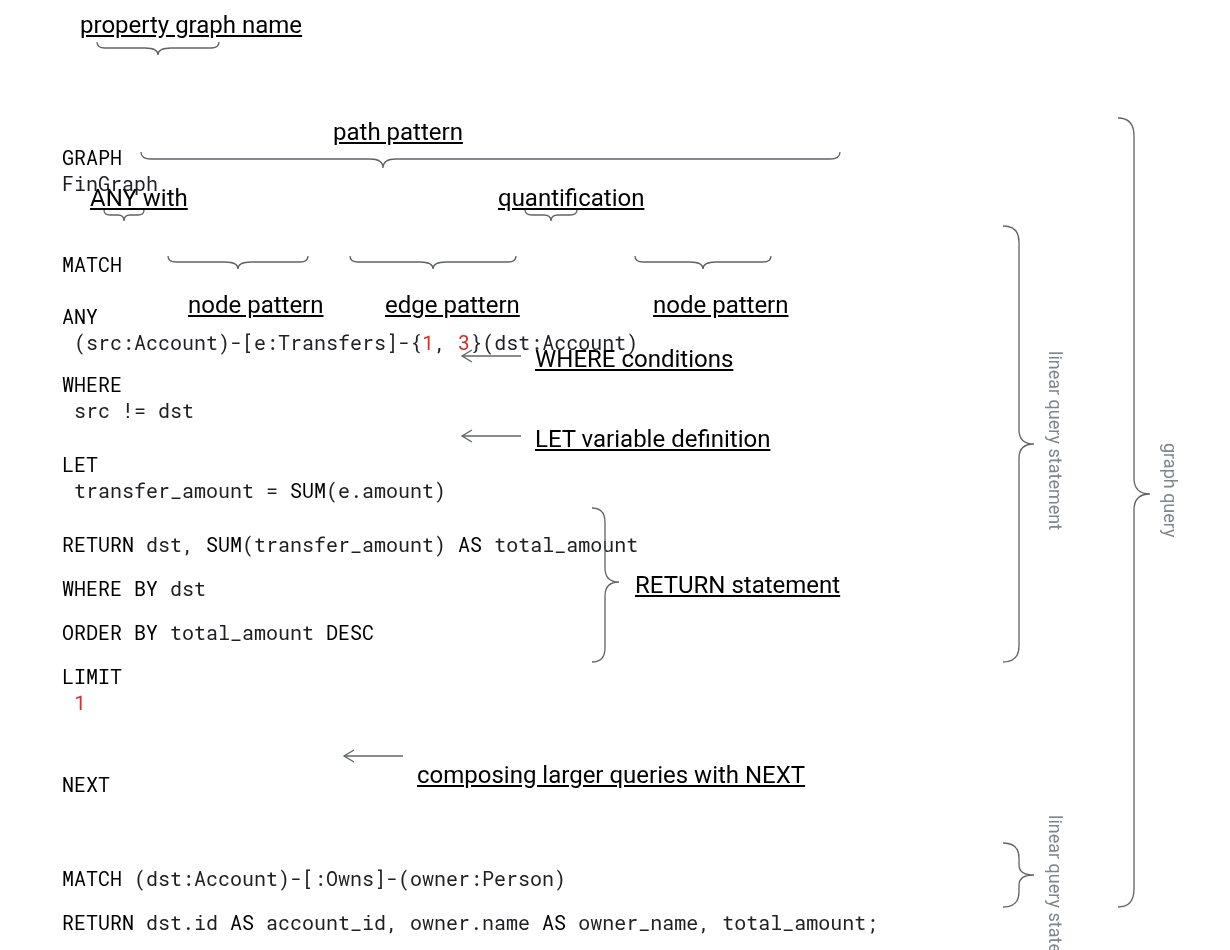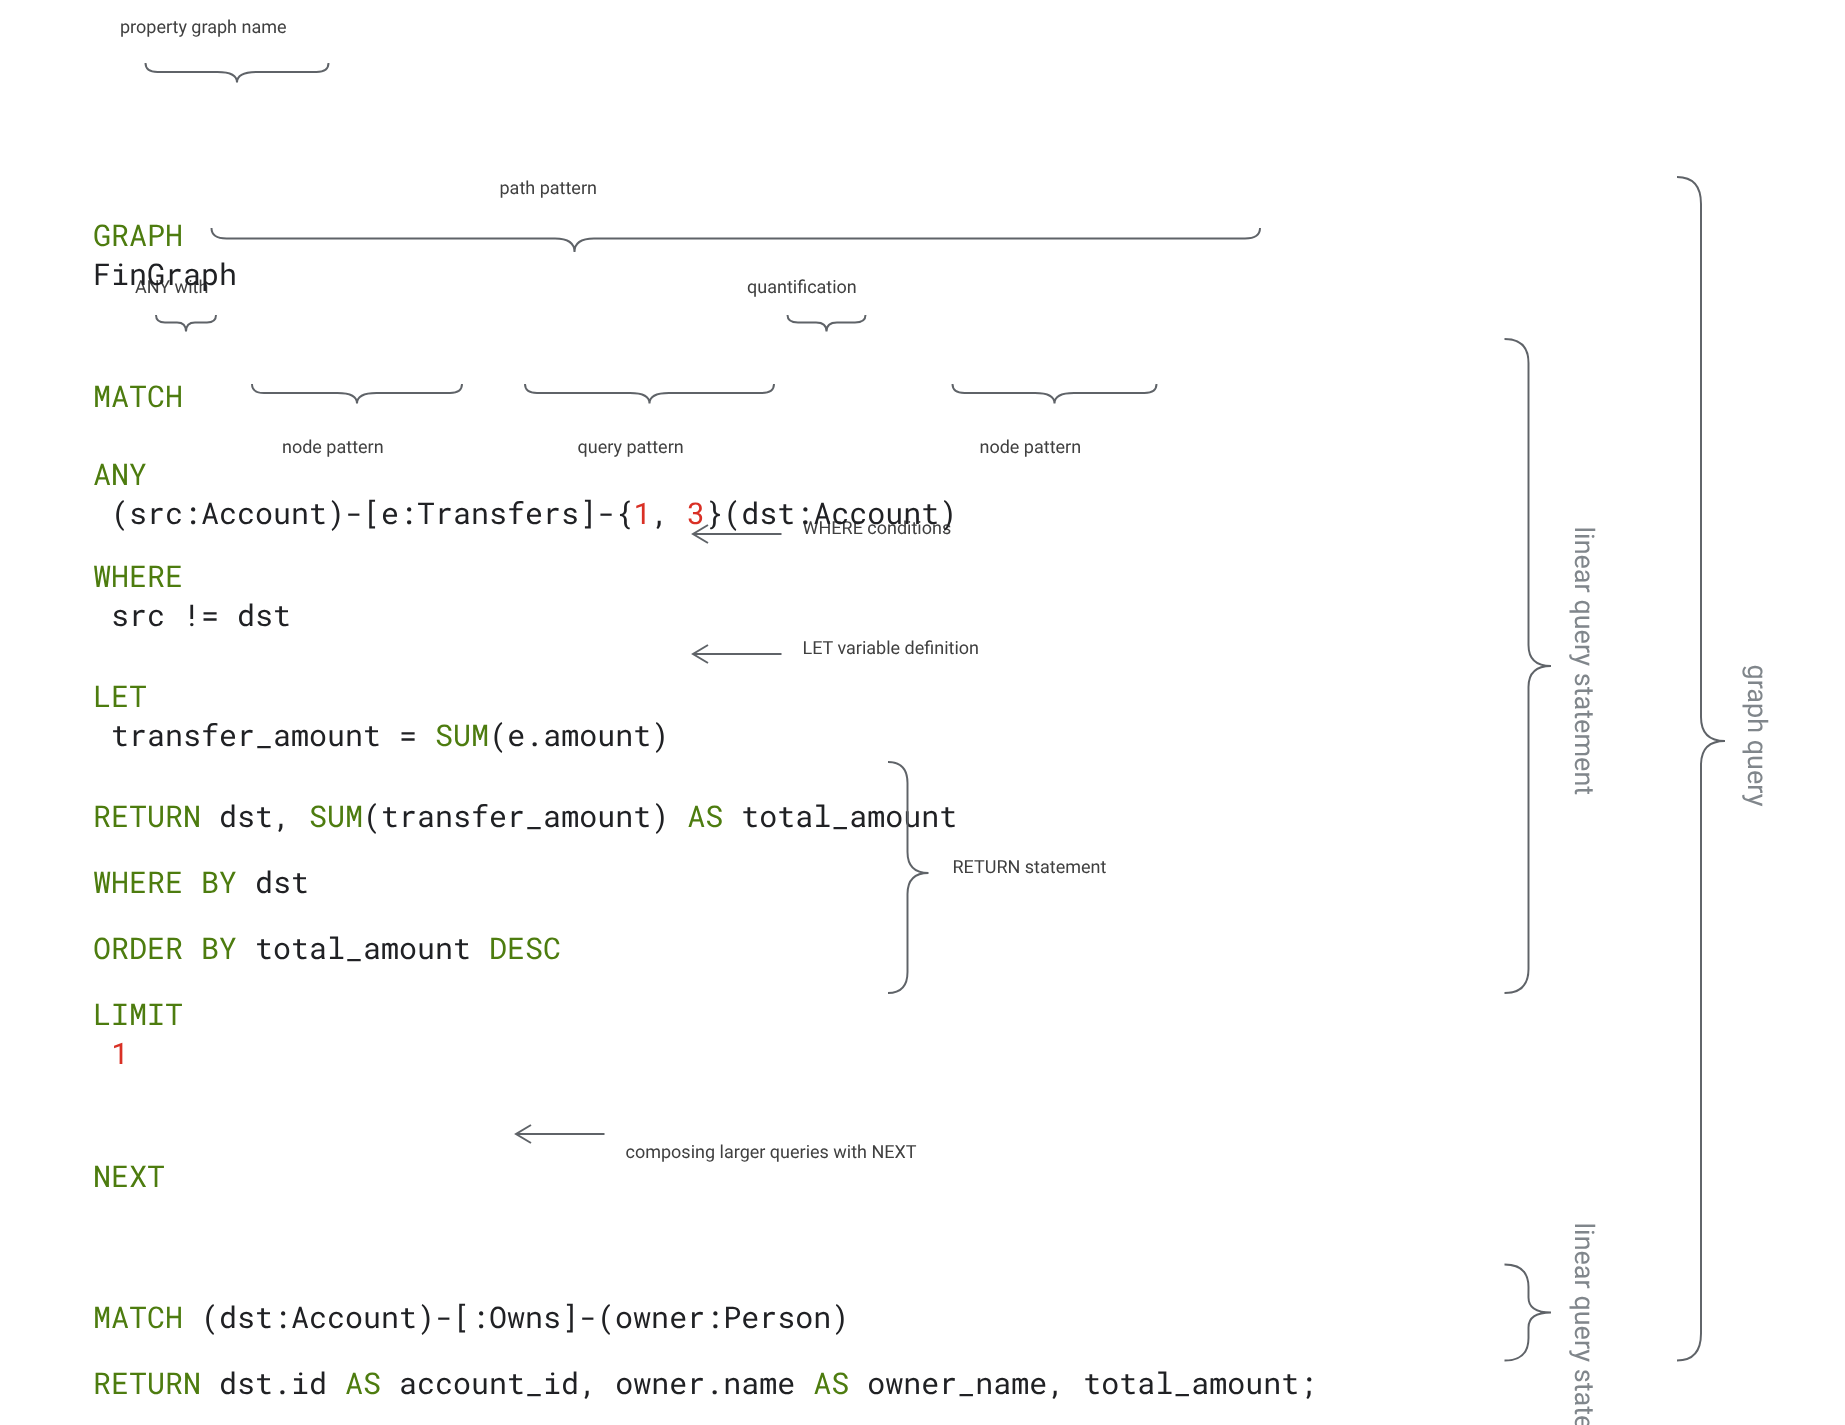--- a/index.html
+++ b/index.html
@@ -7,28 +7,29 @@
     padding: 0;
     width: 1230px;
     height: 950px;
     background: #fff;
     font-family: "Roboto Mono", Menlo, Consolas, monospace;
     font-size: 20px;
     color: #202124;
   }
   #stage { position: relative; width: 1230px; height: 950px; }
   .token { position: absolute; white-space: pre; }
-  .kw { color: #4d7c0f; } 
+  .kw { color: #000000; } 
   .num { color: #d93025; } 
   .ann {
     position: absolute;
-    color: #404040;
+    color: #000000;
     font-family: Roboto, "Helvetica Neue", Arial, sans-serif;
-    font-size: 12px;
+    font-size: 24px;
     white-space: nowrap;
+    text-decoration: underline;
   }
   .vann {
     position: absolute;
     color: #80868b;
     font-family: Roboto, "Helvetica Neue", Arial, sans-serif;
     font-size: 18px;
     writing-mode: vertical-rl;
     white-space: nowrap;
   }
   svg { position: absolute; left:0; top:0; }
@@ -37,21 +38,21 @@
 </head>
 <body>
 
 <div id="stage">
 
 <span class="ann" style="left:80px; top:11px;">property graph name</span>
 <span class="ann" style="left:333px; top:118px;">path pattern</span>
 <span class="ann" style="left:90px; top:184px;">ANY with</span>
 <span class="ann" style="left:498px; top:184px;">quantification</span>
 <span class="ann" style="left:188px; top:291px;">node pattern</span>
-<span class="ann" style="left:385px; top:291px;">query pattern</span>
+<span class="ann" style="left:385px; top:291px;">edge pattern</span>
 <span class="ann" style="left:653px; top:291px;">node pattern</span>
 <span class="ann" style="left:535px; top:345px;">WHERE conditions</span>
 <span class="ann" style="left:535px; top:425px;">LET variable definition</span>
 <span class="ann" style="left:635px; top:571px;">RETURN statement</span>
 <span class="ann" style="left:417px; top:745px;margin-top:16px;">composing larger queries with NEXT</span>
 <span class="vann" style="left:1045px; top:351px;">linear query statement</span>
 <span class="vann" style="left:1045px; top:815px;">linear query statement</span>
 <span class="vann" style="left:1160px; top:443px;">graph query</span>
 
 <span class="token" style="left:38px; top:118px;">

